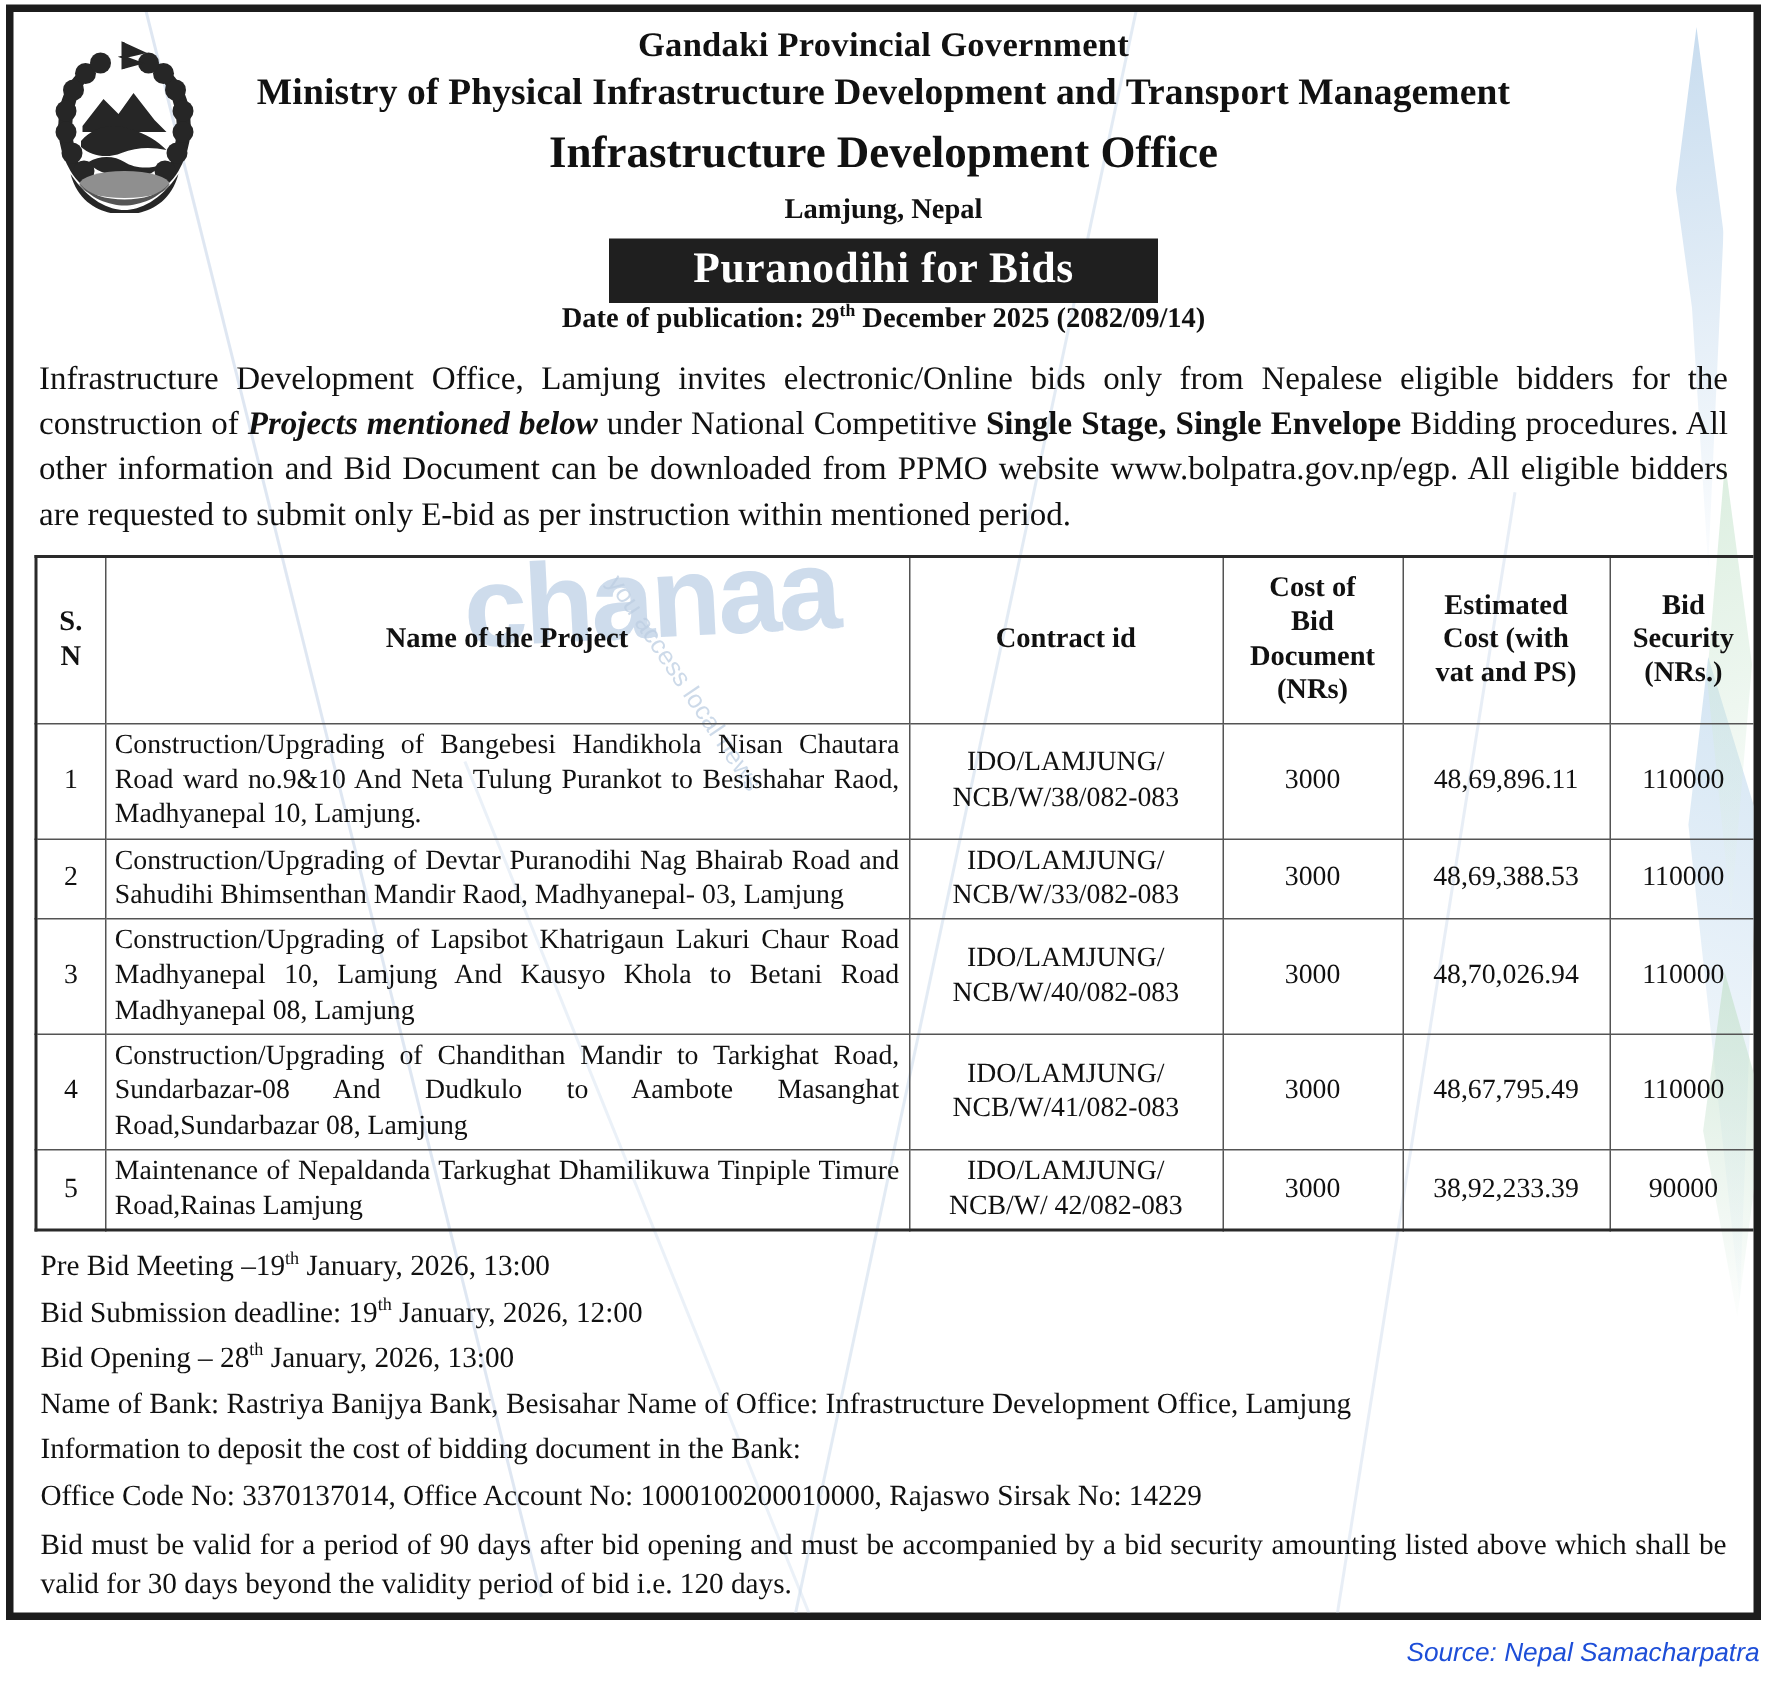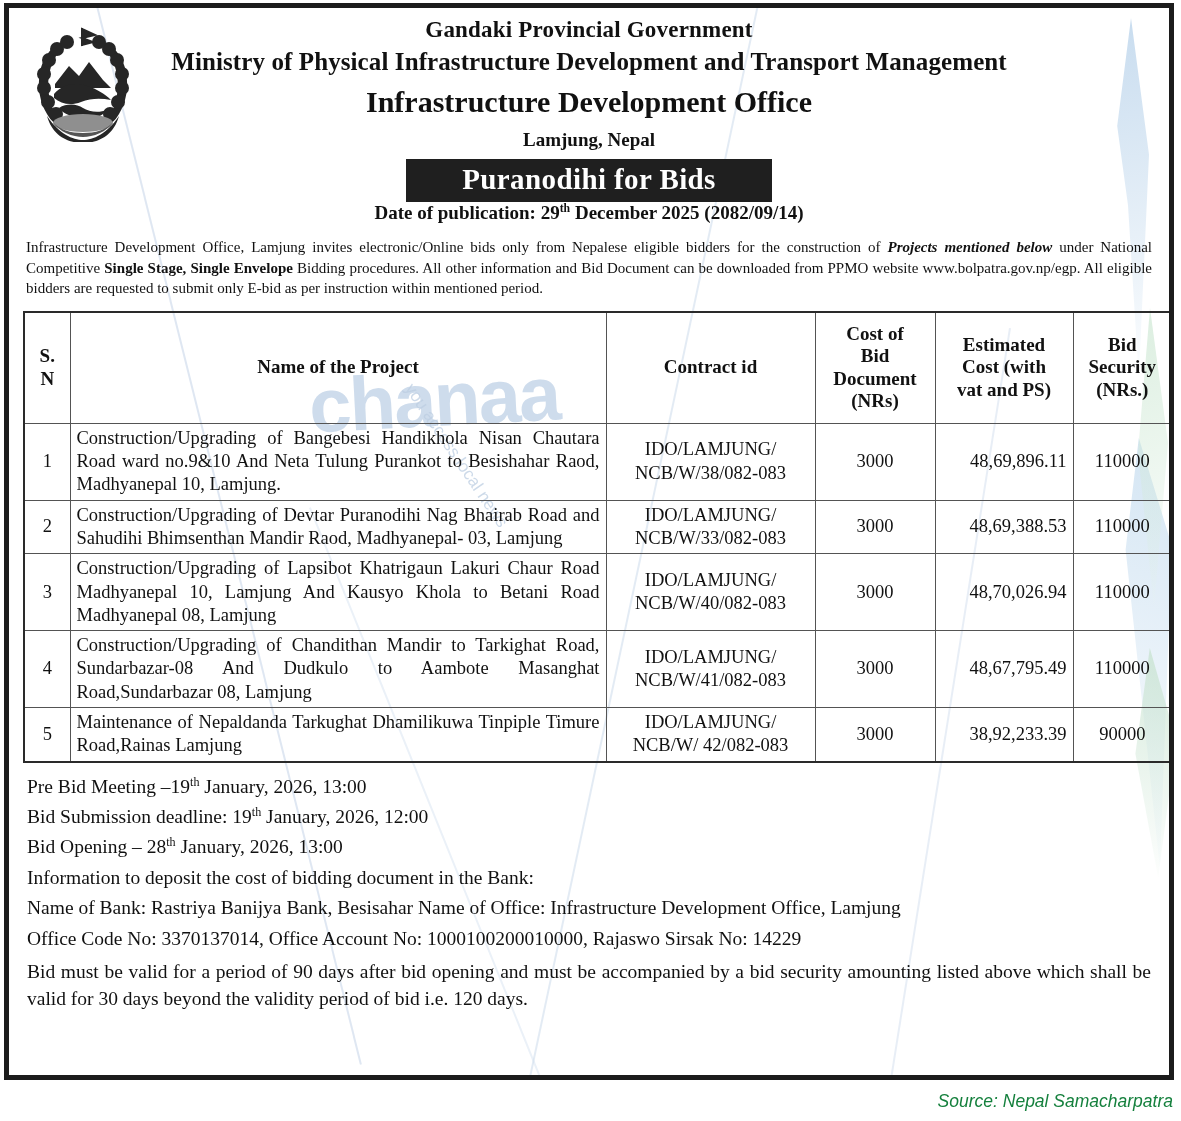--- a/index.html
+++ b/index.html
@@ -190,21 +190,21 @@
     text-align: center;
     font-size: 19px;
     font-weight: bold;
   }
   sup { font-size: .62em; vertical-align: super; line-height: 0; }
 
   
   .intro {
     position: relative;
     z-index: 2;
-    font-size: 15px;
+    font-size: 22px;
     line-height: 1.37;
     text-align: justify;
     margin-top: 13px;
     padding: 0 3px;
   }
   .intro b { font-weight: bold; }
   .intro i { font-style: italic; font-weight: bold; }
 
   
   table.bids {
@@ -240,21 +240,21 @@
   .col-name  { width: 536px; }
   .col-cid   { width: 209px; }
   .col-cost  { width: 120px; }
   .col-est   { width: 138px; }
   .col-sec   { width: 99px; }
 
   td.sn      { text-align: center; font-size: 19px; }
   td.pname   { text-align: justify; text-justify: inter-word; padding: 5px 9px 5px 9px; }
   td.cid     { text-align: center; line-height: 1.32; padding: 4px 4px; }
   td.costdoc { text-align: center; margin-top: 36px; }
-  td.est     { text-align: right; }
+  td.est     { text-align: center; }
   td.sec     { text-align: center; margin-left: 20px; }
 
   
   .notes {
     position: relative;
     z-index: 2;
     margin-top: 9px;
     padding: 0 4px;
   }
   .note {
@@ -268,21 +268,21 @@
   }
 
   
   .source {
     position: absolute;
     right: 8px;
     top: 1091px;
     font-family: "Liberation Sans", "DejaVu Sans", sans-serif;
     font-style: italic;
     font-size: 17.5px;
-    color: #15803d;
+    color: #1d4ed8;
     z-index: 4;
   }
 </style>
 </head>
 <body>
 
 <div id="page">
   <div id="frame">
 
     <div class="bg-art wm-diag1"></div>
@@ -465,22 +465,22 @@
             <td class="est">38,92,233.39</td>
             <td class="sec">90000</td>
           </tr>
         </tbody>
       </table>
 
       <div class="notes">
         <div class="note"><span>Pre Bid Meeting –19</span><sup>th</sup><span> January, 2026, 13:00</span></div>
         <div class="note"><span>Bid Submission deadline:  19</span><sup>th</sup><span> January, 2026, 12:00</span></div>
         <div class="note"><span>Bid Opening – 28</span><sup>th</sup><span> January, 2026, 13:00</span></div>
+        <div class="note">Name of Bank: Rastriya Banijya Bank, Besisahar    Name of Office: Infrastructure Development Office, Lamjung</div>
         <div class="note">Information to deposit the cost of bidding document in the Bank:</div>
-        <div class="note">Name of Bank: Rastriya Banijya Bank, Besisahar    Name of Office: Infrastructure Development Office, Lamjung</div>
         <div class="note">Office Code No: 3370137014, Office Account No: 1000100200010000,  Rajaswo Sirsak No: 14229</div>
         <div class="note para">Bid must be valid for a period of 90 days after bid opening and must be accompanied by a bid security amounting listed above which shall be valid for 30 days beyond the validity period of bid i.e. 120 days.</div>
       </div>
 
     </div>
   </div>
 
   <div class="source">Source: Nepal Samacharpatra</div>
 </div>
 

